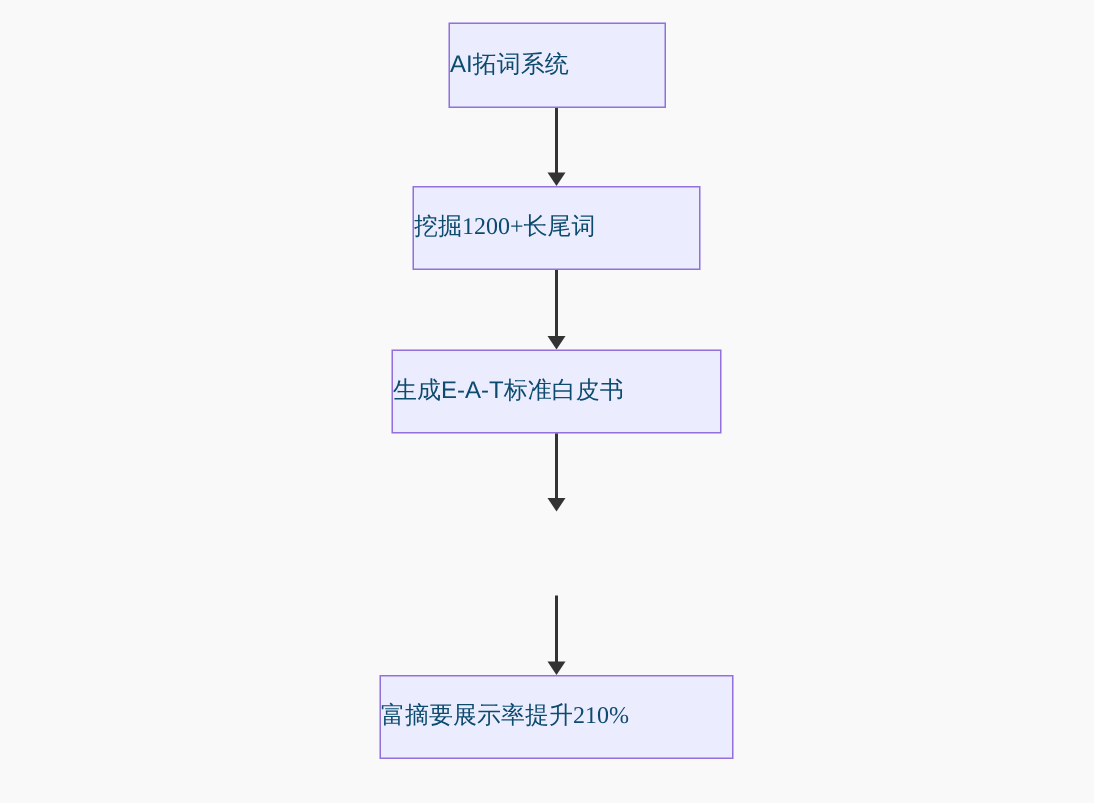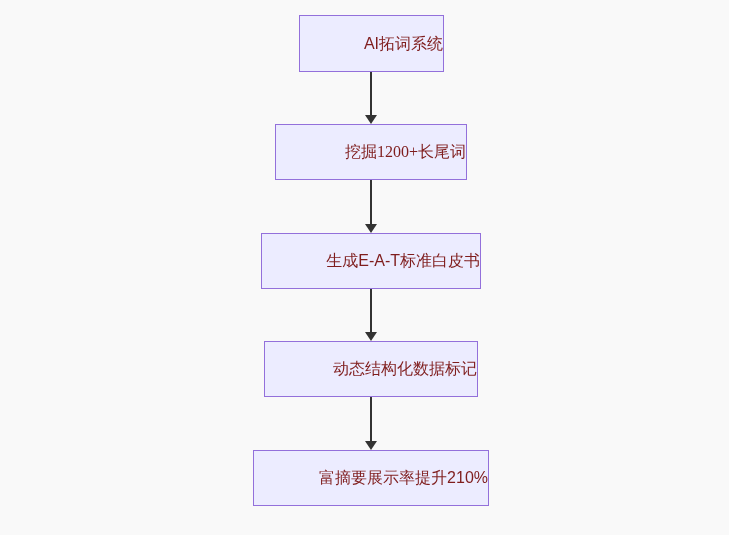--- a/index.html
+++ b/index.html
@@ -20,34 +20,34 @@
     overflow: hidden;
     background: #f9f9f9;
   }
 
   
   .node {
     position: absolute;
     box-sizing: border-box;
     background: #ECECFF;
     border: 1px solid #9370DB;
-    color: #7f1d1d;
+    color: #0c4a6e;
     font-size: 16px;
     line-height: 1;
     display: flex;
     align-items: center;
-    justify-content: flex-end;
+    justify-content: flex-start;
     text-align: center;
     white-space: nowrap;
   }
   .node-0 { left: 299px; top: 15px;  width: 145px; height: 57px; }
   .node-1 { left: 275px; top: 124px; width: 192px; height: 56px; font-family: Liberation Serif, serif; }
   .node-2 { left: 261px; top: 233px; width: 220px; height: 56px; }
   .node-3 { left: 264px; top: 341px; width: 214px; height: 56px; }
-  .node-4 { left: 253px; top: 450px; width: 236px; height: 56px; }
+  .node-4 { left: 253px; top: 450px; width: 236px; height: 56px; font-family: Liberation Serif, serif; }
 
   
   .edge-line {
     position: absolute;
     left: 370px;
     width: 2px;
     background: #333333;
   }
   .edge-line-0 { top: 72px;  height: 44px; }
   .edge-line-1 { top: 180px; height: 45px; }
@@ -76,23 +76,20 @@
 
   <div class="node node-0">
     <span>AI拓词系统</span>
   </div>
   <div class="node node-1">
     <span>挖掘1200+长尾词</span>
   </div>
   <div class="node node-2">
     <span>生成E-A-T标准白皮书</span>
   </div>
-  <div class="node node-3">
-    <span>动态结构化数据标记</span>
-  </div>
   <div class="node node-4">
     <span>富摘要展示率提升210%</span>
   </div>
 
   <div class="edge-line edge-line-0"></div>
   <div class="arrow-head arrow-head-0"></div>
 
   <div class="edge-line edge-line-1"></div>
   <div class="arrow-head arrow-head-1"></div>
 

